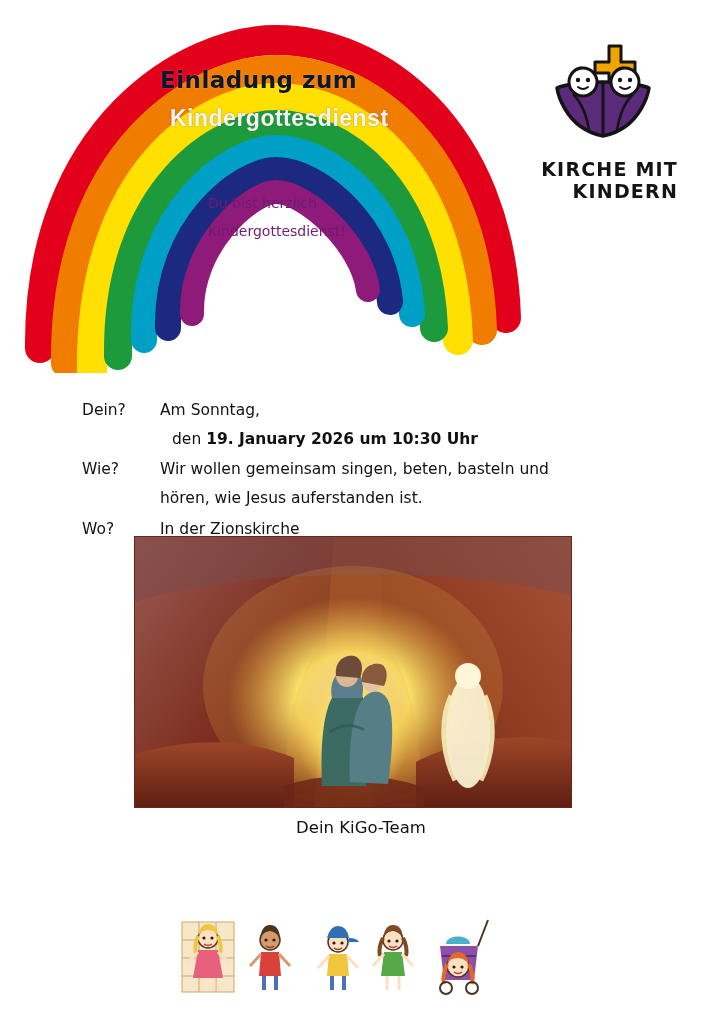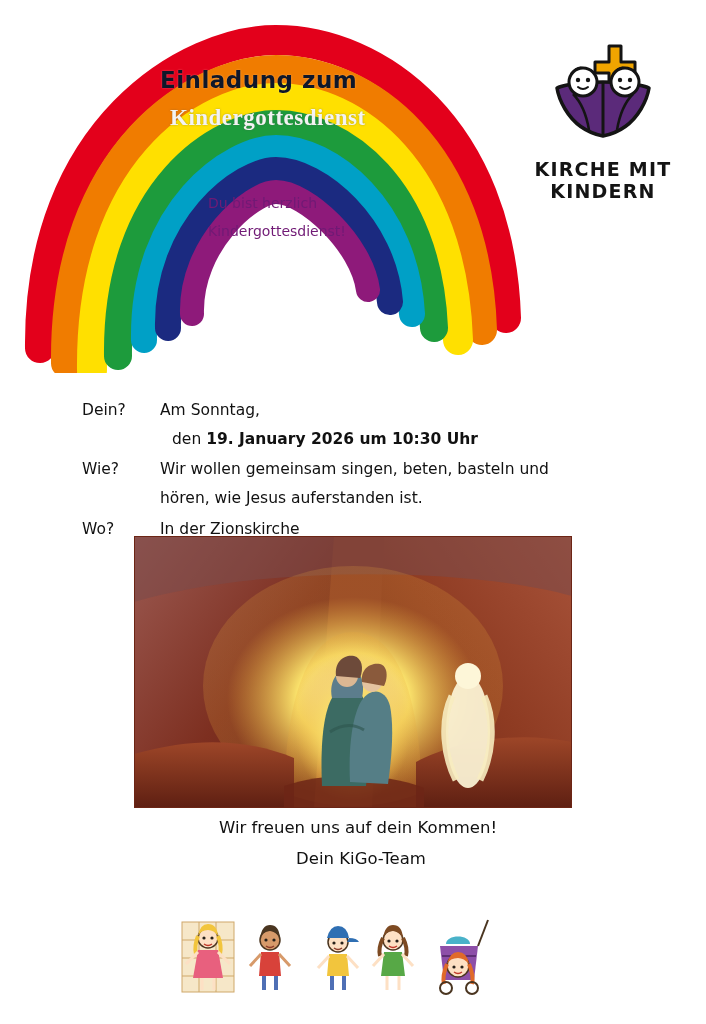--- a/index.html
+++ b/index.html
@@ -47,21 +47,21 @@
     color: #0f172a;
     letter-spacing: 0.5px;
     line-height: 1.6;
     text-shadow: 0 0 2px rgba(255,255,255,0.35);
   }
   .invite-subtitle {
     position: absolute;
     left: 170px;
     top: 105px;
     width: 330px;
-    font-family: Liberation Serif, serif;
+    font-family: Liberation Sans, sans-serif;
     font-size: 23px;
     font-weight: 700;
     color: #f3f3f3;
     letter-spacing: 0.5px;
     text-shadow: 0 0 2px rgba(90,90,90,0.5);
   }
 
   .invite-body {
     position: absolute;
     left: 208px;
@@ -73,21 +73,21 @@
     color: #701a75;
   }
 
   
   .logo {
     position: absolute;
     right: 28px;
     top: 42px;
     width: 150px;
     height: 180px;
-    text-align: center;
+    text-align: right;
     margin-left: 40px;
   }
   .logo-mark {
     width: 120px;
     height: 110px;
     margin: 0 auto;
     position: relative;
   }
   .logo-text {
     margin-top: 6px;
@@ -302,21 +302,20 @@
       <circle cx="238" cy="146" r="10" fill="#e4c3a0"></circle>
       <path d="M228,146 C226,132 238,126 246,128 C254,130 254,142 250,150 Z" fill="#8a5a3c"></path>
       <path d="M196,196 C208,188 220,188 230,194" stroke="#2d554f" stroke-width="3" fill="none" opacity="0.6"></path>
     </g>
 
     <path d="M0,0 L438,0 L438,272 L0,272 Z" fill="none" stroke="#6c2515" stroke-width="2"></path>
   </svg>
 </div>
 
 <div class="closing">
-  <span class="l1">Wir freuen uns auf dein Kommen!</span>
   <span class="l2">Dein KiGo-Team</span>
 </div>
 
 <div class="kids">
   <svg width="330" height="98" viewBox="0 0 330 98" xmlns="http://www.w3.org/2000/svg">
 
     <g>
       <rect x="4" y="22" width="52" height="70" fill="#f6e7c8" stroke="#cfa86a" stroke-width="1"></rect>
       <g stroke="#cfa86a" stroke-width="1">
         <path d="M4,40 H56 M4,58 H56 M4,76 H56 M21,22 V92 M38,22 V92"></path>

